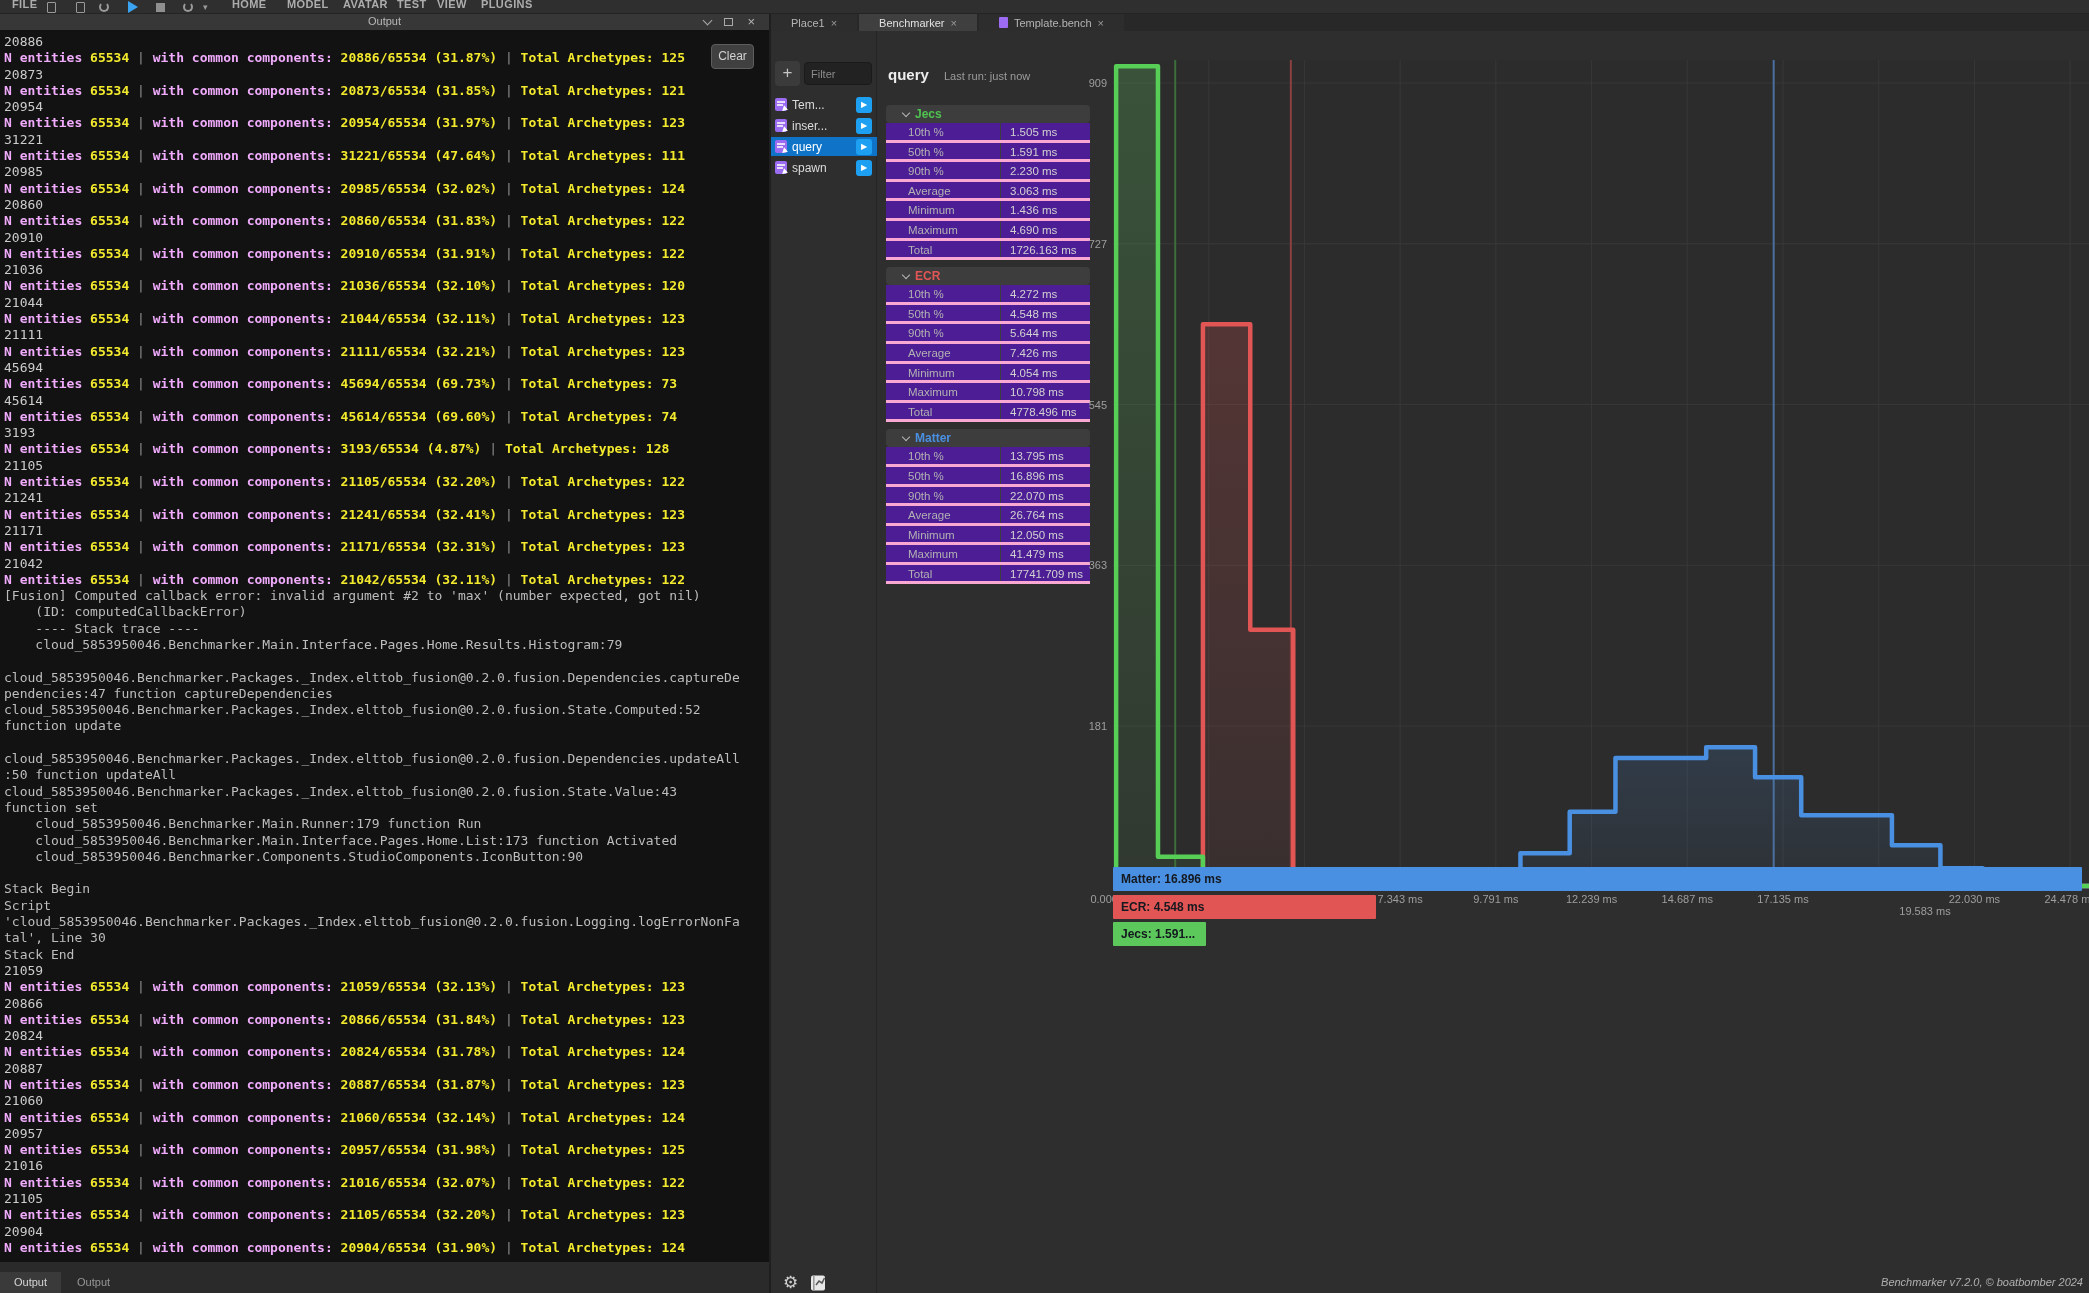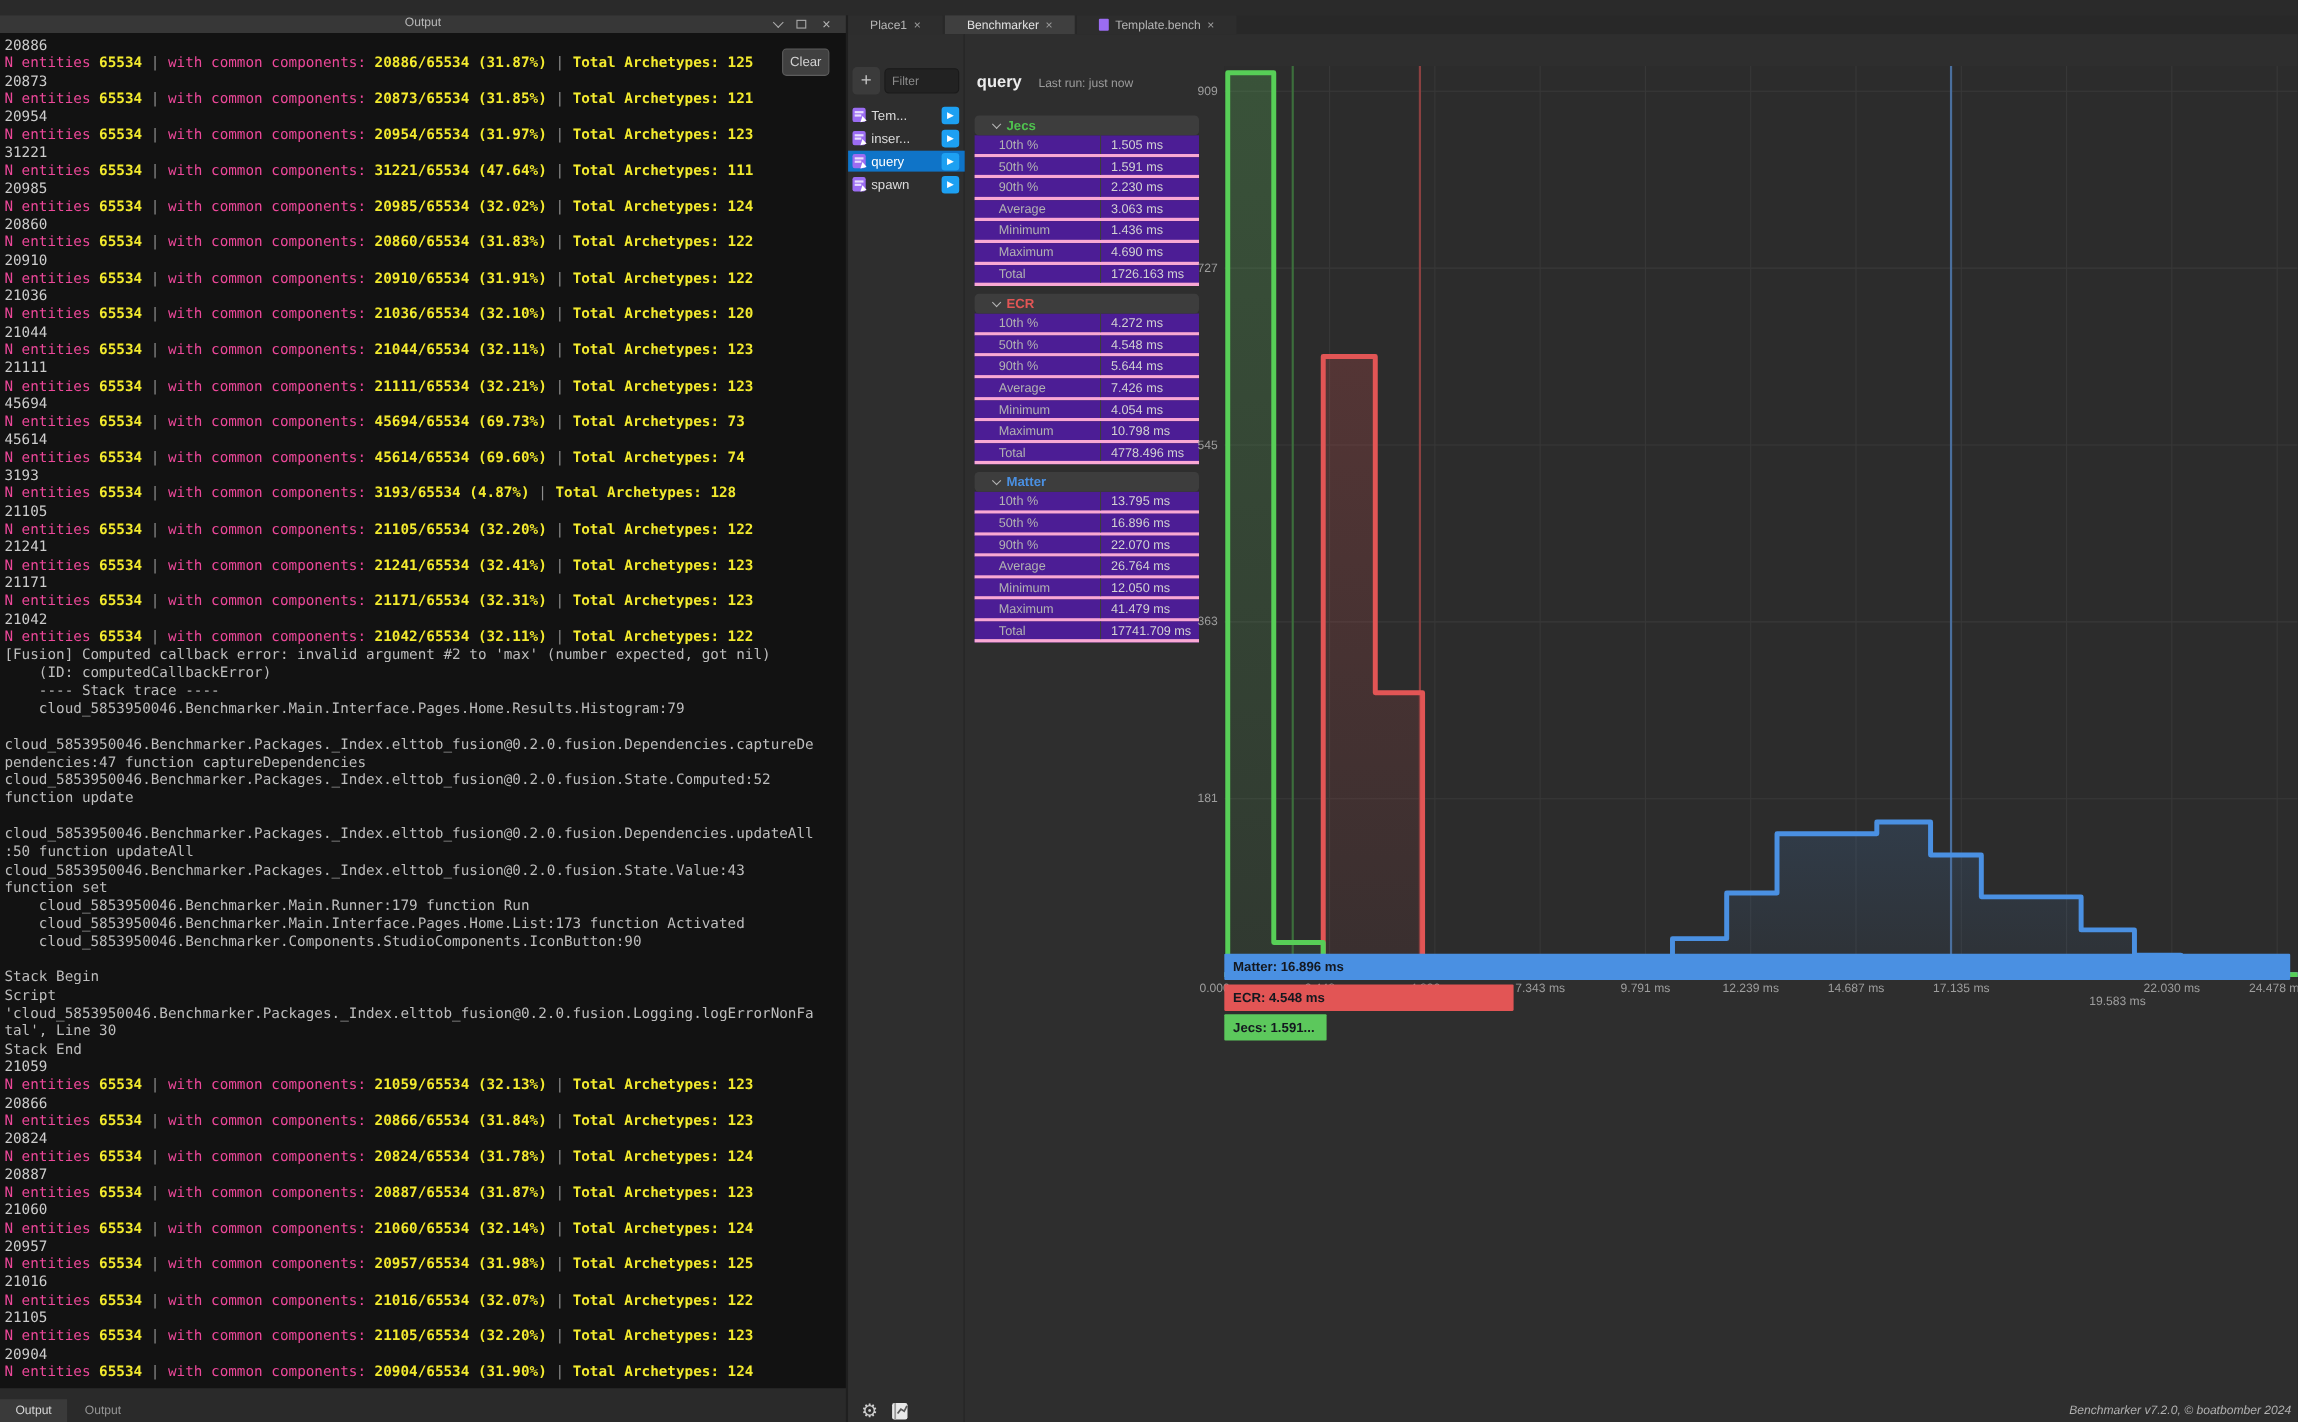--- a/index.html
+++ b/index.html
@@ -21,21 +21,21 @@
   
   #output-titlebar { position:absolute; left:0; top:14px; width:769px; height:16px; background:#373737; }
   #output-titlebar .title { position:absolute; left:0; right:0; text-align:center; top:1px; font-size:11px; color:#b8b8b8;}
   .chev { display:inline-block; width:7px; height:7px; border-right:1.5px solid #aaa; border-bottom:1.5px solid #aaa; transform:rotate(45deg);}
   #ot-chevron { position:absolute; right:58px; top:3px;}
   #ot-float { position:absolute; right:36px; top:4px; width:9px; height:8px; border:1.5px solid #aaa;}
   #ot-close { position:absolute; right:14px; top:0px; color:#b5b5b5; font-size:13px;}
   #console { position:absolute; left:0; top:30px; width:769px; height:1232px; background:#121212; overflow:hidden;}
   #console-lines { position:absolute; left:4px; top:4px; font-family:"DejaVu Sans Mono", monospace; font-size:13px; line-height:16.3px; white-space:pre;}
   .cline { height:16.3px; }
-  .cg { color:#ec4899; }
+  .cg { color:#f0abfc;font-weight:bold; }
   .cn { color:#cccccc; }
   .cy { color:#f3ea2e; font-weight:bold; }
   .csep { color:#8d8d8d; }
   .cerr { color:#bdbdbd; }
   #clear-btn { position:absolute; left:711px; top:44px; width:43px; height:25px; background:#404040; border:1px solid #5d5d5d; border-radius:4px; color:#d2d2d2; font-size:12px; text-align:center; line-height:22px;}
   #console-scrollbar { position:absolute; right:2px; top:32px; width:12px; height:1226px; background:#1c1c1c;}
   #console-scrollbar .thumb { position:absolute; left:1px; top:4px; width:10px; height:1210px; background:#474747; border-radius:2px;}
   #panel-divider { position:absolute; left:769px; top:14px; width:2px; height:1279px; background:#1f1f1f;}
   #bottom-tabs { position:absolute; left:0px; top:1272px; height:21px; display:flex; gap:2px;}
   .btab { height:21px; padding:0 14px; font-size:11px; line-height:20px; color:#969696;}
@@ -82,20 +82,36 @@
   
   #gear-icon { position:absolute; left:12px; top:1258px; color:#cfcfcf; font-size:17px;}
   #docs-icon { position:absolute; left:38px; top:1260px;}
   #footer-credit { position:absolute; right:6px; top:1262px; font-size:11px; font-style:italic; color:#b0b0b0;}
 </style>
 </head>
 <body>
 
 <div id="app">
 
+  <div id="toolbar">
+    <span class="menu" style="left:12px">FILE</span>
+    <div class="tb-ico ico-sq" style="left:47px"></div>
+    <div class="tb-ico ico-sq" style="left:76px"></div>
+    <div class="tb-ico ico-circ" style="left:99px"></div>
+    <div class="tb-ico ico-play" style="left:128px;top:1px"></div>
+    <div class="tb-ico ico-stop" style="left:156px"></div>
+    <div class="tb-ico ico-circ" style="left:183px"></div>
+    <div class="tb-ico ico-caret" style="left:203px">▾</div>
+    <span class="menu" style="left:232px">HOME</span>
+    <span class="menu" style="left:287px">MODEL</span>
+    <span class="menu" style="left:343px">AVATAR</span>
+    <span class="menu" style="left:397px">TEST</span>
+    <span class="menu" style="left:437px">VIEW</span>
+    <span class="menu" style="left:481px">PLUGINS</span>
+  </div>
 
   <div id="output-titlebar">
     <span class="title">Output</span>
     <span id="ot-chevron" class="chev"></span>
     <span id="ot-float"></span>
     <span id="ot-close">×</span>
   </div>
   <div id="console">
     <div id="console-lines"><div class="cline"><span class="cn">20886</span></div><div class="cline"><span class="cg">N entities </span><span class="cy">65534</span><span class="csep"> | </span><span class="cg">with common components: </span><span class="cy">20886/65534 (31.87%)</span><span class="csep"> | </span><span class="cy">Total Archetypes: 125</span></div><div class="cline"><span class="cn">20873</span></div><div class="cline"><span class="cg">N entities </span><span class="cy">65534</span><span class="csep"> | </span><span class="cg">with common components: </span><span class="cy">20873/65534 (31.85%)</span><span class="csep"> | </span><span class="cy">Total Archetypes: 121</span></div><div class="cline"><span class="cn">20954</span></div><div class="cline"><span class="cg">N entities </span><span class="cy">65534</span><span class="csep"> | </span><span class="cg">with common components: </span><span class="cy">20954/65534 (31.97%)</span><span class="csep"> | </span><span class="cy">Total Archetypes: 123</span></div><div class="cline"><span class="cn">31221</span></div><div class="cline"><span class="cg">N entities </span><span class="cy">65534</span><span class="csep"> | </span><span class="cg">with common components: </span><span class="cy">31221/65534 (47.64%)</span><span class="csep"> | </span><span class="cy">Total Archetypes: 111</span></div><div class="cline"><span class="cn">20985</span></div><div class="cline"><span class="cg">N entities </span><span class="cy">65534</span><span class="csep"> | </span><span class="cg">with common components: </span><span class="cy">20985/65534 (32.02%)</span><span class="csep"> | </span><span class="cy">Total Archetypes: 124</span></div><div class="cline"><span class="cn">20860</span></div><div class="cline"><span class="cg">N entities </span><span class="cy">65534</span><span class="csep"> | </span><span class="cg">with common components: </span><span class="cy">20860/65534 (31.83%)</span><span class="csep"> | </span><span class="cy">Total Archetypes: 122</span></div><div class="cline"><span class="cn">20910</span></div><div class="cline"><span class="cg">N entities </span><span class="cy">65534</span><span class="csep"> | </span><span class="cg">with common components: </span><span class="cy">20910/65534 (31.91%)</span><span class="csep"> | </span><span class="cy">Total Archetypes: 122</span></div><div class="cline"><span class="cn">21036</span></div><div class="cline"><span class="cg">N entities </span><span class="cy">65534</span><span class="csep"> | </span><span class="cg">with common components: </span><span class="cy">21036/65534 (32.10%)</span><span class="csep"> | </span><span class="cy">Total Archetypes: 120</span></div><div class="cline"><span class="cn">21044</span></div><div class="cline"><span class="cg">N entities </span><span class="cy">65534</span><span class="csep"> | </span><span class="cg">with common components: </span><span class="cy">21044/65534 (32.11%)</span><span class="csep"> | </span><span class="cy">Total Archetypes: 123</span></div><div class="cline"><span class="cn">21111</span></div><div class="cline"><span class="cg">N entities </span><span class="cy">65534</span><span class="csep"> | </span><span class="cg">with common components: </span><span class="cy">21111/65534 (32.21%)</span><span class="csep"> | </span><span class="cy">Total Archetypes: 123</span></div><div class="cline"><span class="cn">45694</span></div><div class="cline"><span class="cg">N entities </span><span class="cy">65534</span><span class="csep"> | </span><span class="cg">with common components: </span><span class="cy">45694/65534 (69.73%)</span><span class="csep"> | </span><span class="cy">Total Archetypes: 73</span></div><div class="cline"><span class="cn">45614</span></div><div class="cline"><span class="cg">N entities </span><span class="cy">65534</span><span class="csep"> | </span><span class="cg">with common components: </span><span class="cy">45614/65534 (69.60%)</span><span class="csep"> | </span><span class="cy">Total Archetypes: 74</span></div><div class="cline"><span class="cn">3193</span></div><div class="cline"><span class="cg">N entities </span><span class="cy">65534</span><span class="csep"> | </span><span class="cg">with common components: </span><span class="cy">3193/65534 (4.87%)</span><span class="csep"> | </span><span class="cy">Total Archetypes: 128</span></div><div class="cline"><span class="cn">21105</span></div><div class="cline"><span class="cg">N entities </span><span class="cy">65534</span><span class="csep"> | </span><span class="cg">with common components: </span><span class="cy">21105/65534 (32.20%)</span><span class="csep"> | </span><span class="cy">Total Archetypes: 122</span></div><div class="cline"><span class="cn">21241</span></div><div class="cline"><span class="cg">N entities </span><span class="cy">65534</span><span class="csep"> | </span><span class="cg">with common components: </span><span class="cy">21241/65534 (32.41%)</span><span class="csep"> | </span><span class="cy">Total Archetypes: 123</span></div><div class="cline"><span class="cn">21171</span></div><div class="cline"><span class="cg">N entities </span><span class="cy">65534</span><span class="csep"> | </span><span class="cg">with common components: </span><span class="cy">21171/65534 (32.31%)</span><span class="csep"> | </span><span class="cy">Total Archetypes: 123</span></div><div class="cline"><span class="cn">21042</span></div><div class="cline"><span class="cg">N entities </span><span class="cy">65534</span><span class="csep"> | </span><span class="cg">with common components: </span><span class="cy">21042/65534 (32.11%)</span><span class="csep"> | </span><span class="cy">Total Archetypes: 122</span></div><div class="cline"><span class="cerr">[Fusion] Computed callback error: invalid argument #2 to 'max' (number expected, got nil)</span></div><div class="cline"><span class="cerr">    (ID: computedCallbackError)</span></div><div class="cline"><span class="cerr">    ---- Stack trace ----</span></div><div class="cline"><span class="cerr">    cloud_5853950046.Benchmarker.Main.Interface.Pages.Home.Results.Histogram:79</span></div><div class="cline"></div><div class="cline"><span class="cerr">cloud_5853950046.Benchmarker.Packages._Index.elttob_fusion@0.2.0.fusion.Dependencies.captureDe</span></div><div class="cline"><span class="cerr">pendencies:47 function captureDependencies</span></div><div class="cline"><span class="cerr">cloud_5853950046.Benchmarker.Packages._Index.elttob_fusion@0.2.0.fusion.State.Computed:52</span></div><div class="cline"><span class="cerr">function update</span></div><div class="cline"></div><div class="cline"><span class="cerr">cloud_5853950046.Benchmarker.Packages._Index.elttob_fusion@0.2.0.fusion.Dependencies.updateAll</span></div><div class="cline"><span class="cerr">:50 function updateAll</span></div><div class="cline"><span class="cerr">cloud_5853950046.Benchmarker.Packages._Index.elttob_fusion@0.2.0.fusion.State.Value:43</span></div><div class="cline"><span class="cerr">function set</span></div><div class="cline"><span class="cerr">    cloud_5853950046.Benchmarker.Main.Runner:179 function Run</span></div><div class="cline"><span class="cerr">    cloud_5853950046.Benchmarker.Main.Interface.Pages.Home.List:173 function Activated</span></div><div class="cline"><span class="cerr">    cloud_5853950046.Benchmarker.Components.StudioComponents.IconButton:90</span></div><div class="cline"></div><div class="cline"><span class="cerr">Stack Begin</span></div><div class="cline"><span class="cerr">Script</span></div><div class="cline"><span class="cerr">'cloud_5853950046.Benchmarker.Packages._Index.elttob_fusion@0.2.0.fusion.Logging.logErrorNonFa</span></div><div class="cline"><span class="cerr">tal', Line 30</span></div><div class="cline"><span class="cerr">Stack End</span></div><div class="cline"><span class="cn">21059</span></div><div class="cline"><span class="cg">N entities </span><span class="cy">65534</span><span class="csep"> | </span><span class="cg">with common components: </span><span class="cy">21059/65534 (32.13%)</span><span class="csep"> | </span><span class="cy">Total Archetypes: 123</span></div><div class="cline"><span class="cn">20866</span></div><div class="cline"><span class="cg">N entities </span><span class="cy">65534</span><span class="csep"> | </span><span class="cg">with common components: </span><span class="cy">20866/65534 (31.84%)</span><span class="csep"> | </span><span class="cy">Total Archetypes: 123</span></div><div class="cline"><span class="cn">20824</span></div><div class="cline"><span class="cg">N entities </span><span class="cy">65534</span><span class="csep"> | </span><span class="cg">with common components: </span><span class="cy">20824/65534 (31.78%)</span><span class="csep"> | </span><span class="cy">Total Archetypes: 124</span></div><div class="cline"><span class="cn">20887</span></div><div class="cline"><span class="cg">N entities </span><span class="cy">65534</span><span class="csep"> | </span><span class="cg">with common components: </span><span class="cy">20887/65534 (31.87%)</span><span class="csep"> | </span><span class="cy">Total Archetypes: 123</span></div><div class="cline"><span class="cn">21060</span></div><div class="cline"><span class="cg">N entities </span><span class="cy">65534</span><span class="csep"> | </span><span class="cg">with common components: </span><span class="cy">21060/65534 (32.14%)</span><span class="csep"> | </span><span class="cy">Total Archetypes: 124</span></div><div class="cline"><span class="cn">20957</span></div><div class="cline"><span class="cg">N entities </span><span class="cy">65534</span><span class="csep"> | </span><span class="cg">with common components: </span><span class="cy">20957/65534 (31.98%)</span><span class="csep"> | </span><span class="cy">Total Archetypes: 125</span></div><div class="cline"><span class="cn">21016</span></div><div class="cline"><span class="cg">N entities </span><span class="cy">65534</span><span class="csep"> | </span><span class="cg">with common components: </span><span class="cy">21016/65534 (32.07%)</span><span class="csep"> | </span><span class="cy">Total Archetypes: 122</span></div><div class="cline"><span class="cn">21105</span></div><div class="cline"><span class="cg">N entities </span><span class="cy">65534</span><span class="csep"> | </span><span class="cg">with common components: </span><span class="cy">21105/65534 (32.20%)</span><span class="csep"> | </span><span class="cy">Total Archetypes: 123</span></div><div class="cline"><span class="cn">20904</span></div><div class="cline"><span class="cg">N entities </span><span class="cy">65534</span><span class="csep"> | </span><span class="cg">with common components: </span><span class="cy">20904/65534 (31.90%)</span><span class="csep"> | </span><span class="cy">Total Archetypes: 124</span></div></div>
   </div>

